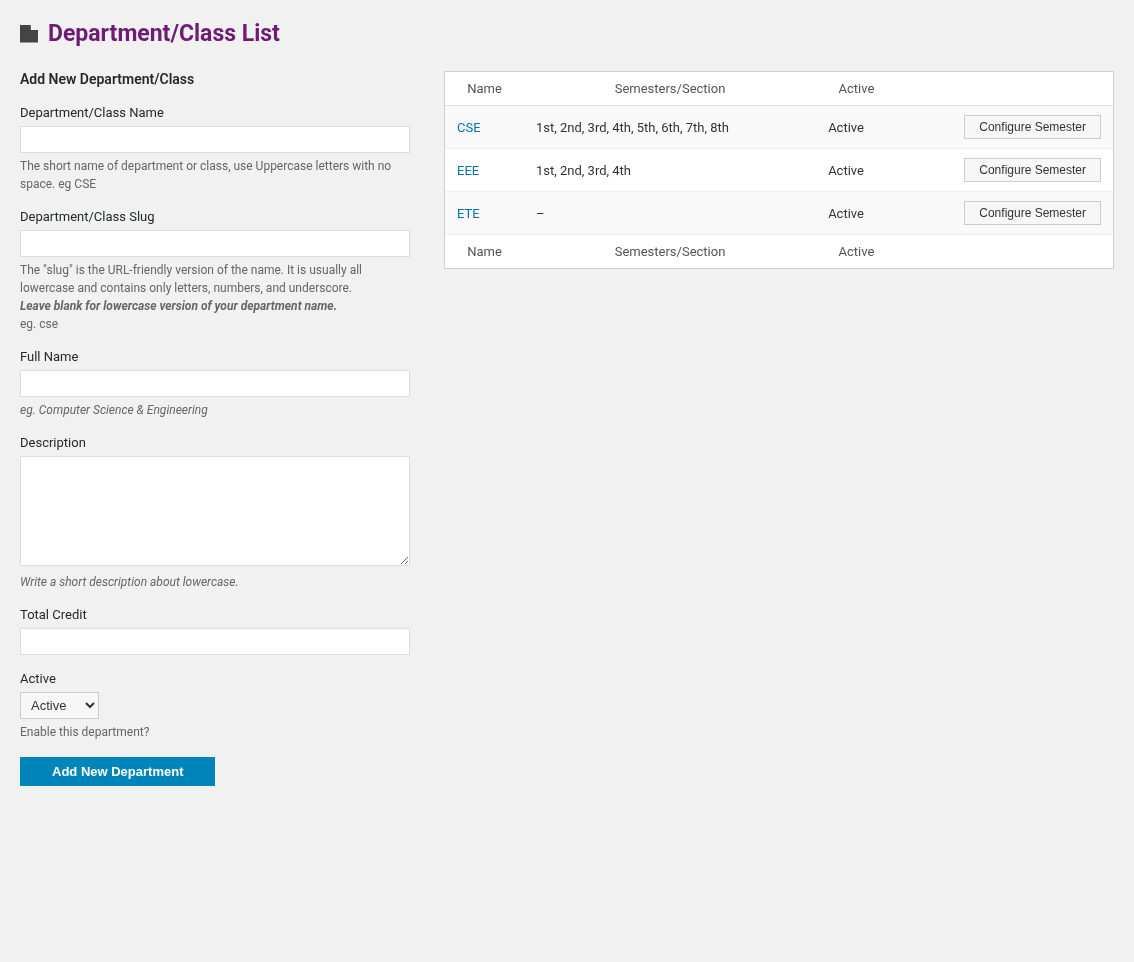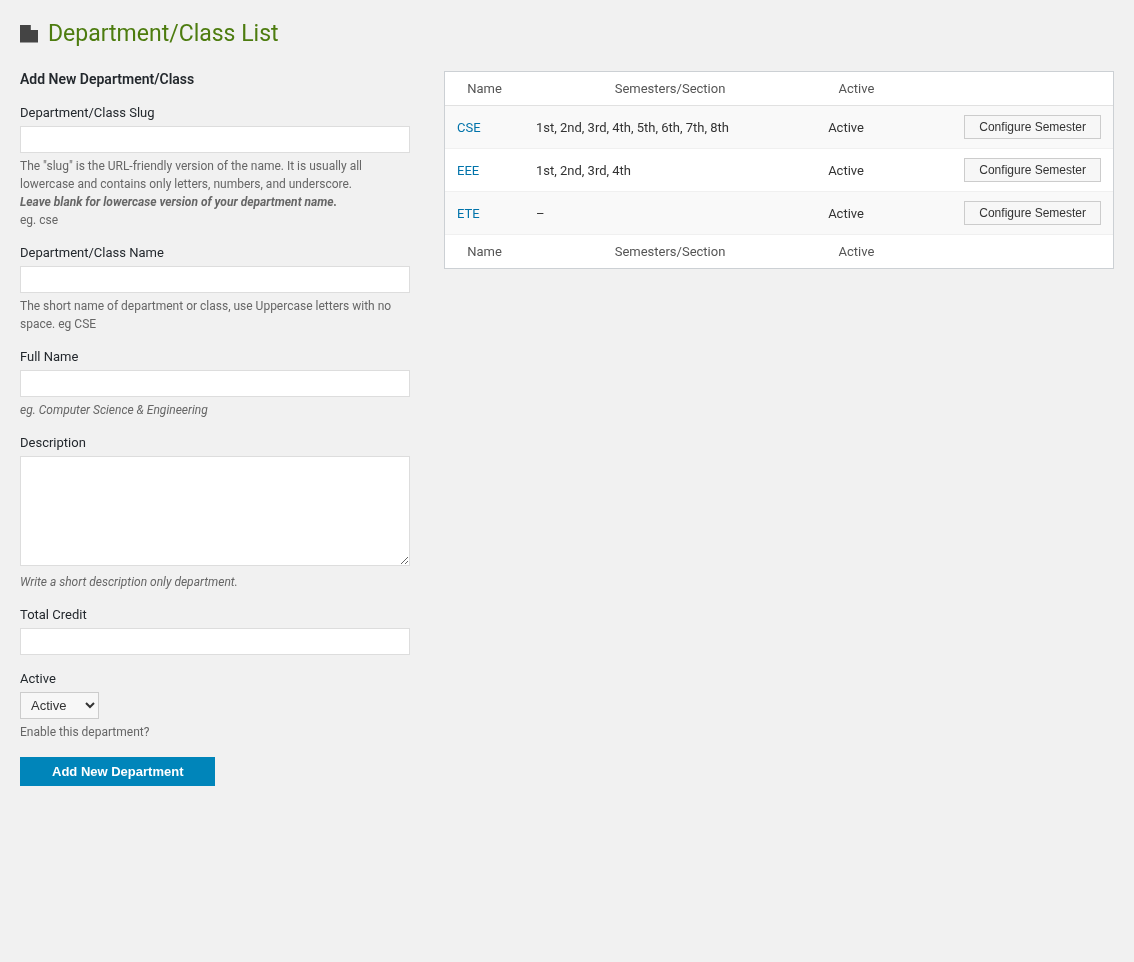--- a/index.html
+++ b/index.html
@@ -18,22 +18,22 @@
     }
     .page-title-icon {
       width: 18px;
       height: 18px;
       background: #444;
       display: inline-block;
       clip-path: polygon(0 0, 60% 0, 60% 30%, 100% 30%, 100% 100%, 0 100%);
     }
     .page-title h1 {
       font-size: 23px;
-      font-weight: 400;
-      color: #4d7c0f;
+      font-weight: 700;
+      color: #701a75;
     }
     .main-layout {
       display: flex;
       gap: 34px;
       align-items: flex-start;
     }
     .left-panel {
       width: 390px;
       flex-shrink: 0;
     }
@@ -162,49 +162,49 @@
 
 <div class="page-title">
   <span class="page-title-icon"></span>
   <h1>Department/Class List</h1>
 </div>
 
 <div class="main-layout">
 
   <div class="left-panel">
     <div class="form-section-title">Add New Department/Class</div>
+
+    <div class="form-group">
+      <label class="form-label">Department/Class Name</label>
+      <input type="text" class="form-input" style="">
+      <p class="form-hint">The short name of department or class, use Uppercase letters with no space. eg CSE</p>
+    </div>
 
     <div class="form-group">
       <label class="form-label">Department/Class Slug</label>
       <input type="text" class="form-input" style="">
       <p class="form-hint">
         <span>The "slug" is the URL-friendly version of the name. It is usually all lowercase and contains only letters, numbers, and underscore.</span>
         <br>
         <strong>Leave blank for lowercase version of your department name.</strong>
         <br>
         <span>eg. cse</span>
       </p>
     </div>
 
     <div class="form-group">
-      <label class="form-label">Department/Class Name</label>
-      <input type="text" class="form-input" style="">
-      <p class="form-hint">The short name of department or class, use Uppercase letters with no space. eg CSE</p>
-    </div>
-
-    <div class="form-group">
       <label class="form-label">Full Name</label>
       <input type="text" class="form-input" style="">
       <p class="form-hint"><em>eg. Computer Science &amp; Engineering</em></p>
     </div>
 
     <div class="form-group">
       <label class="form-label">Description</label>
       <textarea class="form-textarea" style=""></textarea>
-      <p class="form-hint"><em>Write a short description only department.</em></p>
+      <p class="form-hint"><em>Write a short description about lowercase.</em></p>
     </div>
 
     <div class="form-group">
       <label class="form-label">Total Credit</label>
       <input type="text" class="form-input" style="">
     </div>
 
     <div class="form-group">
       <label class="form-label">Active</label>
       <select class="form-select">

